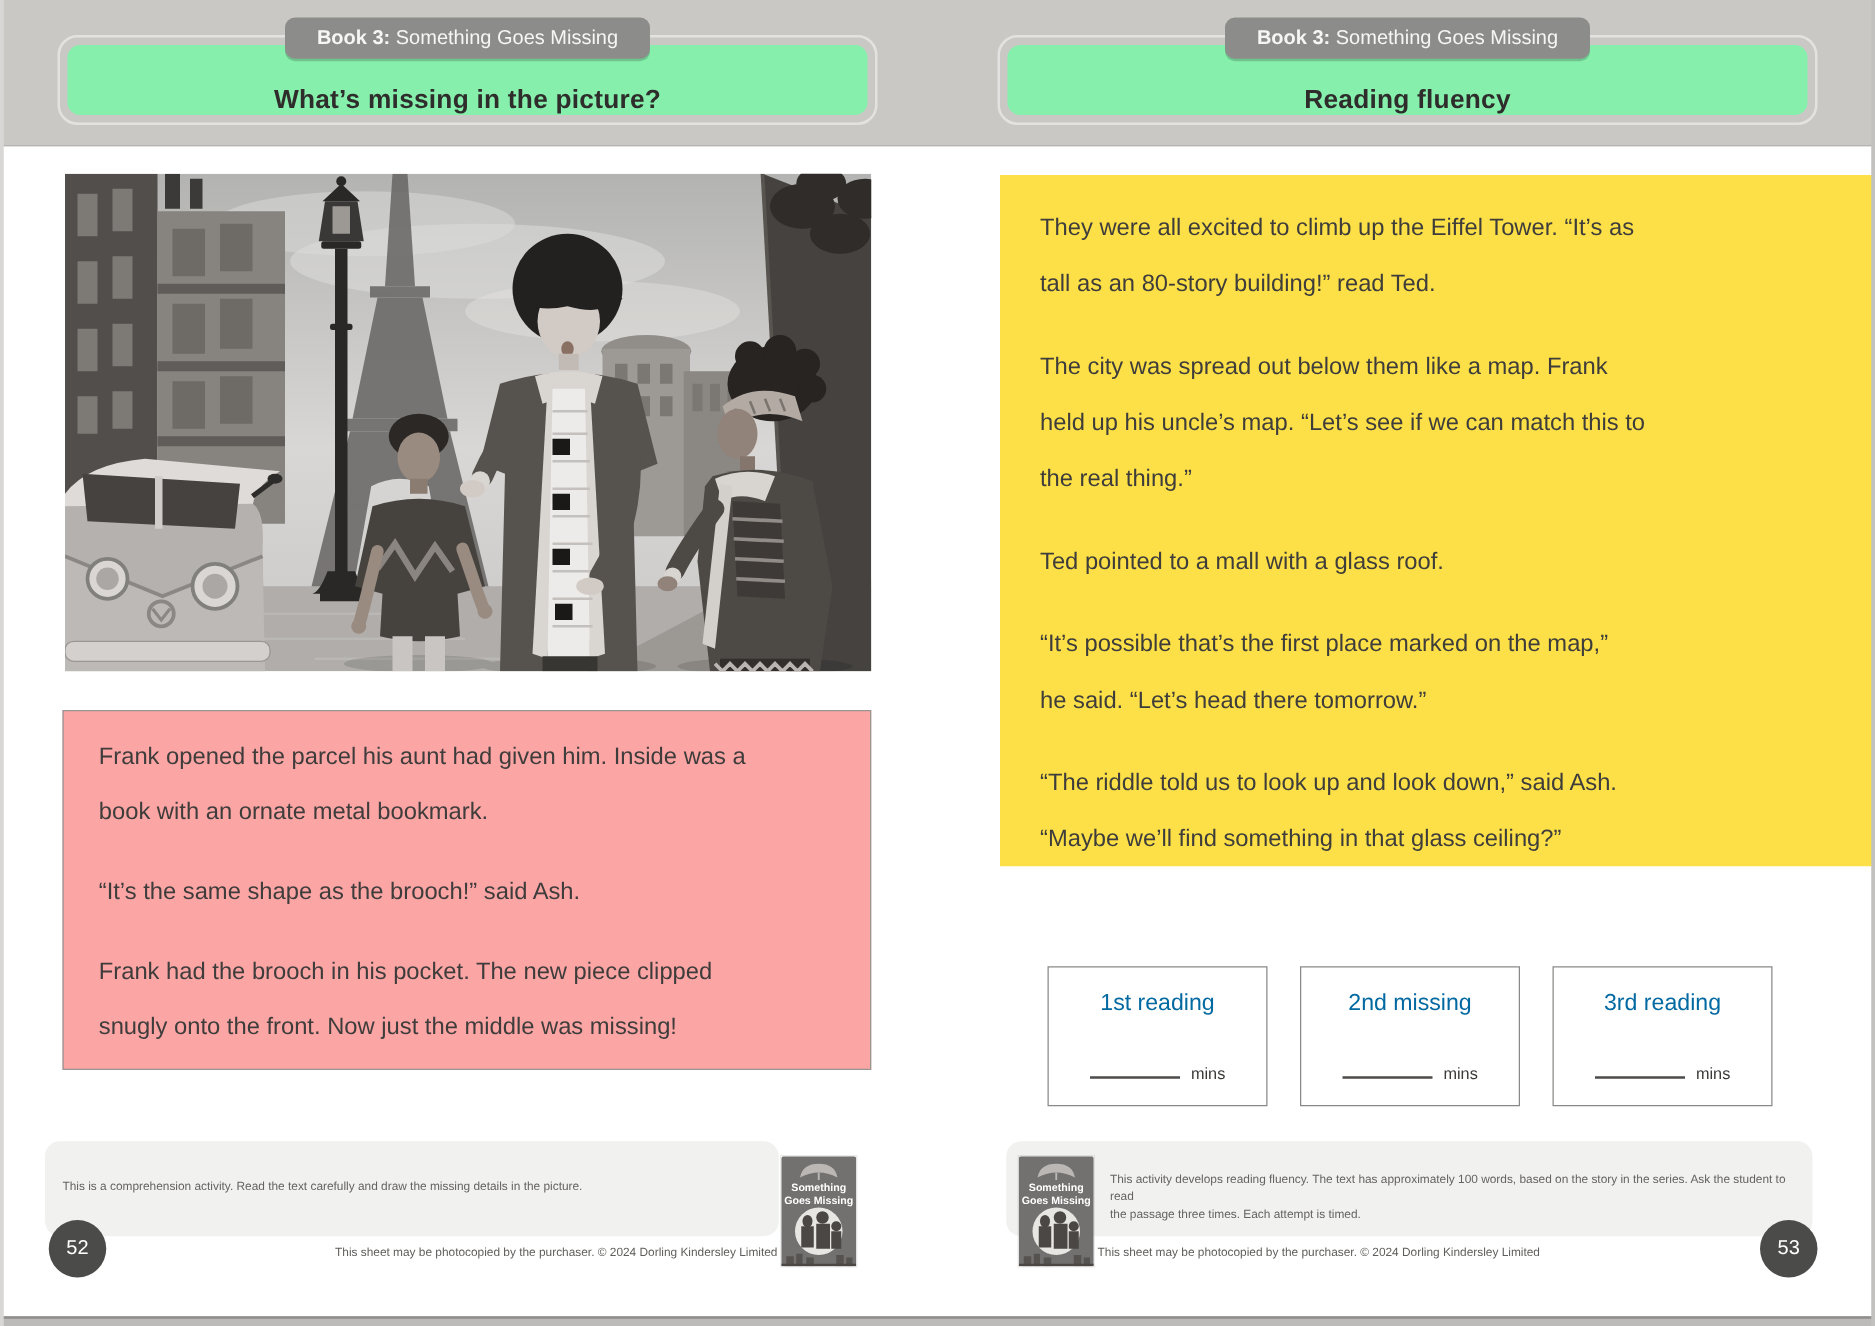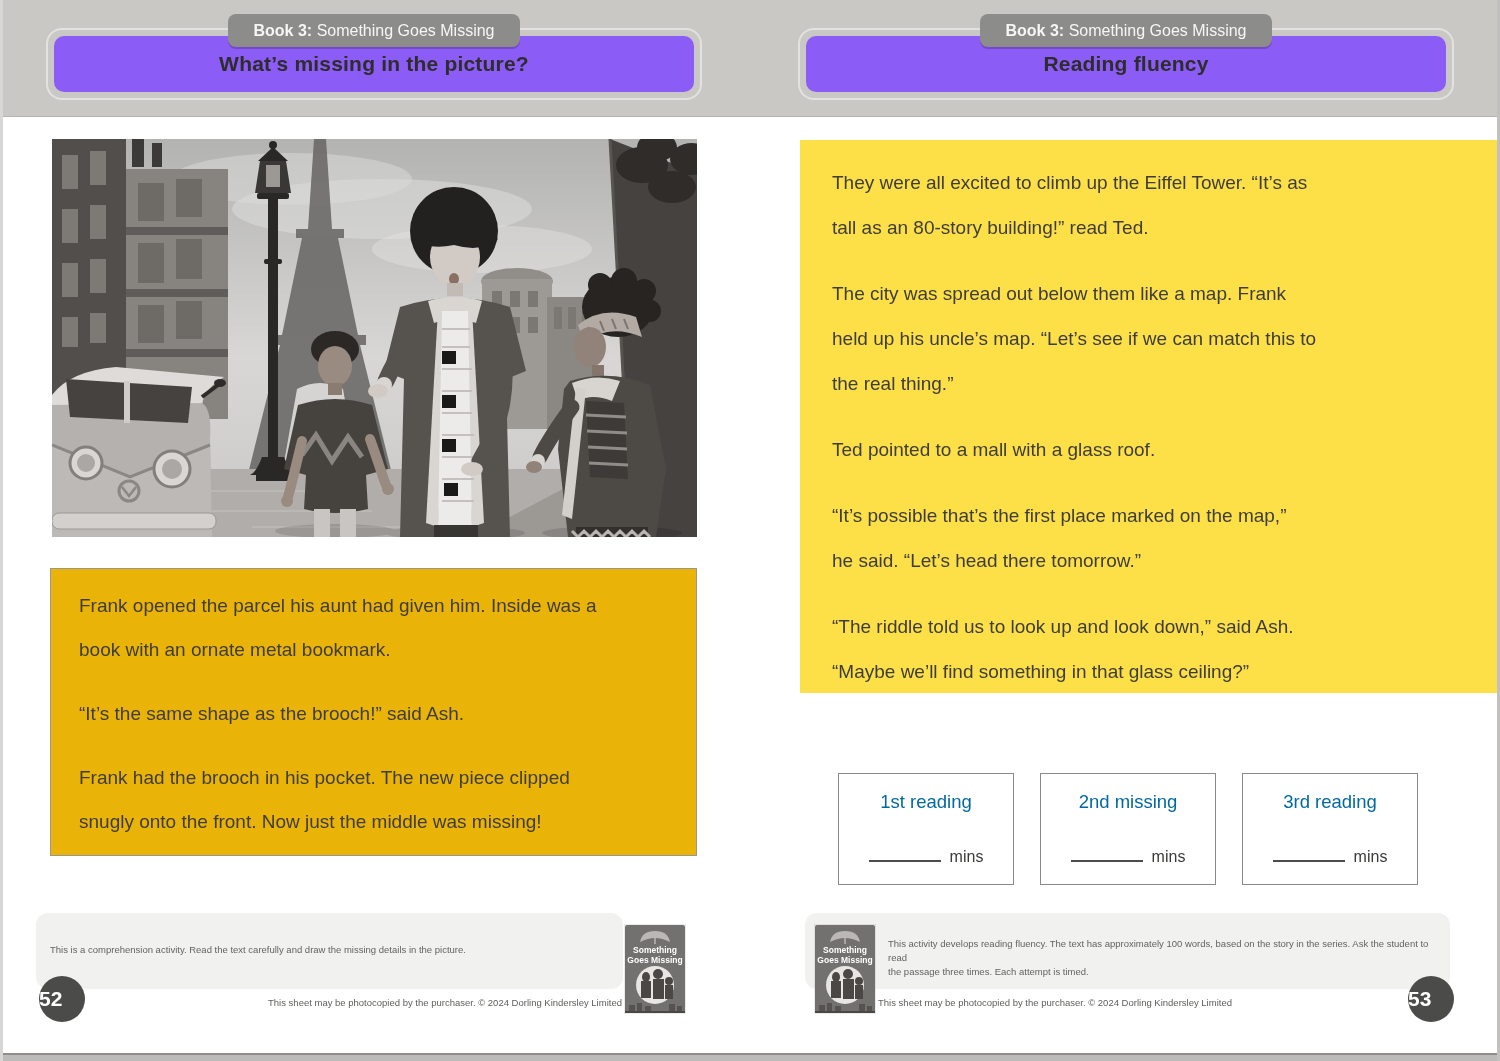--- a/index.html
+++ b/index.html
@@ -9,54 +9,54 @@
 
   
   .edge-left{position:absolute;left:0;top:0;width:3px;height:1061px;background:#d8d7d5;}
   .edge-right{position:absolute;right:0;top:0;width:3px;height:1061px;background:#c2c1bf;}
 
   
   .top-banner{position:absolute;left:0;top:0;width:1500px;height:117px;background:#c9c8c5;border-bottom:1px solid #b5b4b2;}
 
   .title-ring{position:absolute;top:28px;width:656px;height:72px;border:2px solid #e3e2e0;border-radius:16px;padding:6px;}
   .title-ring.left{left:46px;} .title-ring.right{left:798px;}
-  .title-inner{width:100%;height:100%;background:#8b5cf6;border-radius:10px;display:flex;align-items:center;justify-content:center;}
+  .title-inner{width:100%;height:100%;background:#86efac;border-radius:10px;display:flex;align-items:flex-end;justify-content:center;}
   .page-title{font-size:21px;font-weight:bold;color:#2e2d2b;letter-spacing:.2px;}
 
   .badge{position:absolute;top:14px;width:292px;height:33px;background:#8c8c8a;border-radius:8px;color:#f6f6f4;
          font-size:16px;line-height:33px;text-align:center;box-shadow:0 2px 0 rgba(0,0,0,.18);z-index:3;}
   .badge.left{left:228px;} .badge.right{left:980px;}
   .badge b{font-weight:bold;}
 
   
   .illustration{position:absolute;left:52px;top:139px;width:645px;height:398px;}
-  .story-box{position:absolute;left:50px;top:568px;width:647px;height:288px;background:#eab308;border:1.5px solid #979693;
+  .story-box{position:absolute;left:50px;top:568px;width:647px;height:288px;background:#fca5a5;border:1.5px solid #979693;
              padding:15px 28px 0 28px;overflow:hidden;}
   .para{font-size:19px;line-height:44px;color:#3e3d3b;white-space:pre-line;margin:0 0 20px 0;}
   .passage-box{position:absolute;left:800px;top:140px;width:785px;height:553px;background:#fde047;padding:20px 30px 0 32px;overflow:hidden;}
   .passage-box .para{line-height:45px;margin-bottom:21px;}
 
   
   .rbox{position:absolute;top:773px;width:176px;height:112px;background:#ffffff;border:1.5px solid #8a8988;}
   .rb-label{margin-top:17px;text-align:center;font-size:18.5px;color:#0369a1;}
-  .rb-mins{position:absolute;left:0;right:0;bottom:18px;text-align:center;font-size:16px;color:#3b3a38;}
+  .rb-mins{position:absolute;left:0;right:0;bottom:18px;text-align:center;font-size:13px;color:#3b3a38;}
   .blank{display:inline-block;width:72px;height:15px;border-bottom:2px solid #4d4c4a;margin-right:9px;vertical-align:baseline;}
 
   
   .note-box{position:absolute;top:913px;height:76px;background:#f1f1ef;border-radius:12px;}
   .note-box.left{left:36px;width:587px;}
   .note-box.right{left:805px;width:645px;}
   .note-text{position:absolute;font-size:9.5px;line-height:14px;color:#646360;white-space:pre-line;}
   .note-text.left{left:14px;top:30px;width:545px;}
   .note-text.right{left:83px;top:24px;width:552px;}
   .copyright{position:absolute;top:997px;font-size:9.5px;color:#5f5e5c;text-align:center;}
   .copyright.left{left:140px;width:610px;}
   .copyright.right{left:805px;width:500px;}
   .page-circle{position:absolute;top:976px;width:46px;height:46px;border-radius:50%;background:#4b4b49;color:#ffffff;
-               font-size:21px;font-weight:bold;text-align:left;line-height:46px;}
+               font-size:16px;font-weight:normal;text-align:center;line-height:46px;}
   .page-circle.left{left:39px;} .page-circle.right{left:1408px;}
 
   .cover{position:absolute;top:925px;width:60px;height:88px;z-index:4;box-shadow:0 0 0 1px rgba(0,0,0,.08);}
   .cover.left{left:625px;} .cover.right{left:815px;}
 
   .bottom-bar{position:absolute;left:0;top:1053px;width:1500px;height:8px;background:#bcbbb9;border-top:2px solid #8f8e8c;}
 </style>
 </head>
 <body>
 

